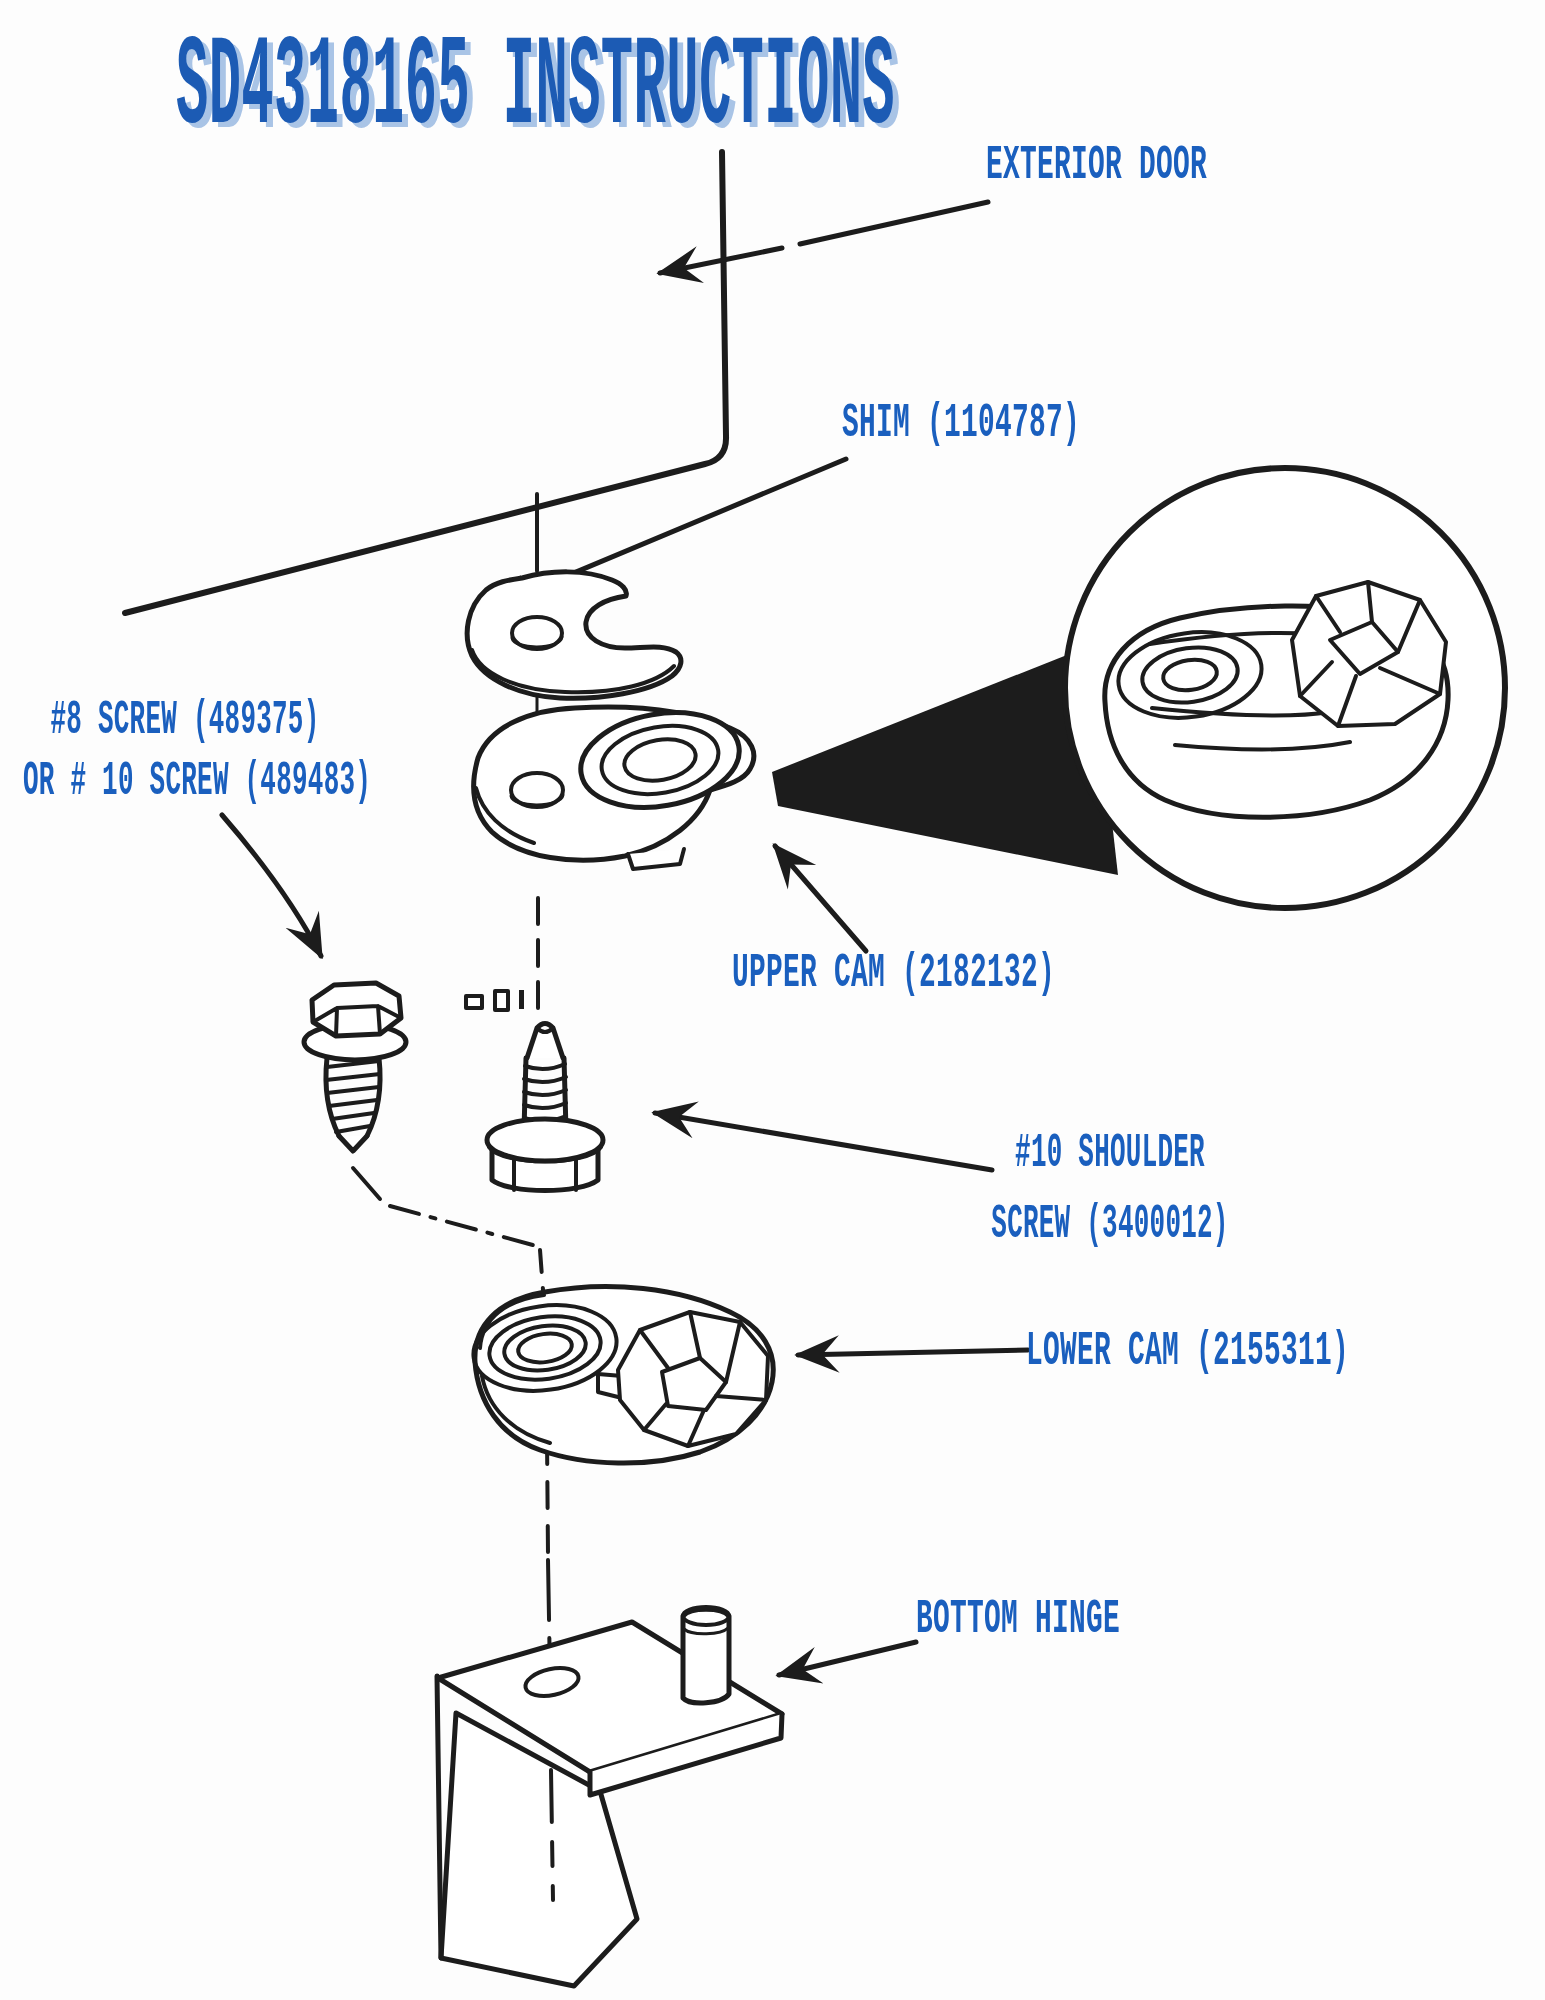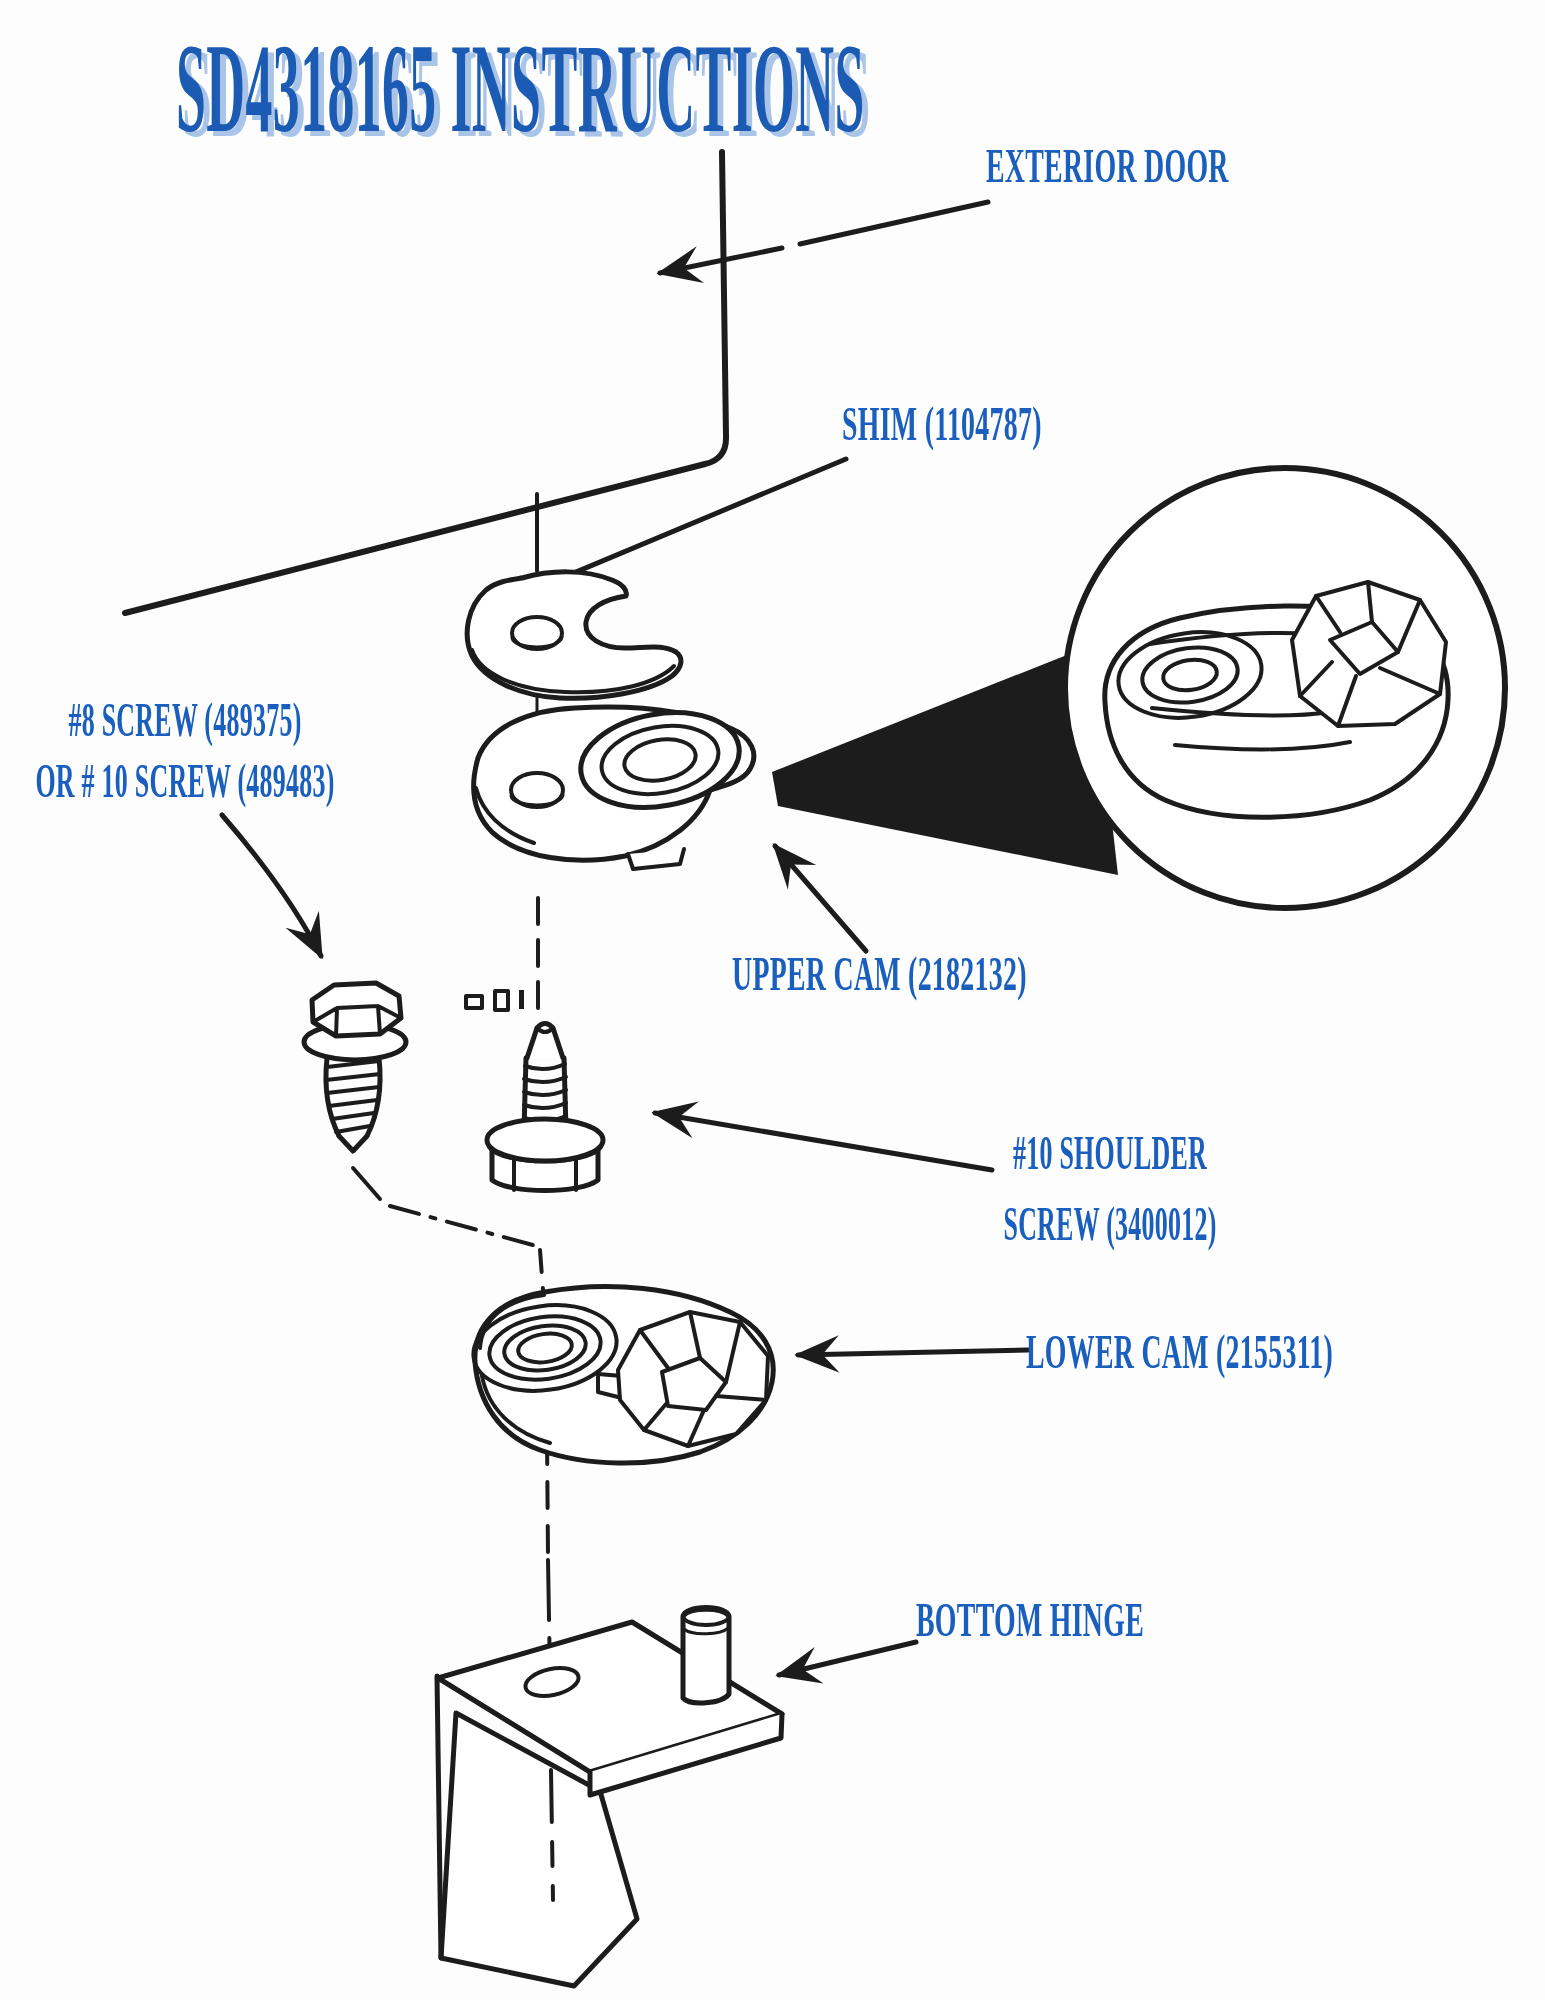--- a/index.html
+++ b/index.html
@@ -4,21 +4,21 @@
 <style>
   :root{
     --label-blue:#1a5fbe;
     --title-blue:#1c5bb4;
     --title-shadow:#a9c4e6;
     --line-ink:#1c1c1c;
   }
   html,body{margin:0;padding:0;background:#ffffff;}
   .canvas{
     position:relative;width:1545px;height:2000px;background:#fdfdfd;
-    overflow:hidden;font-family:Liberation Serif, serif;
+    overflow:hidden;font-family:Liberation Mono, monospace;
   }
   .art{position:absolute;left:0;top:0;width:1545px;height:2000px;}
   .title{
     position:absolute;left:176px;top:24px;
     font-size:128px;font-weight:bold;line-height:1;white-space:nowrap;
     color:var(--title-blue);
     transform:scaleX(0.42);transform-origin:0 0;
     letter-spacing:1px;
     text-shadow:14px 5px 0 var(--title-shadow);
   }

